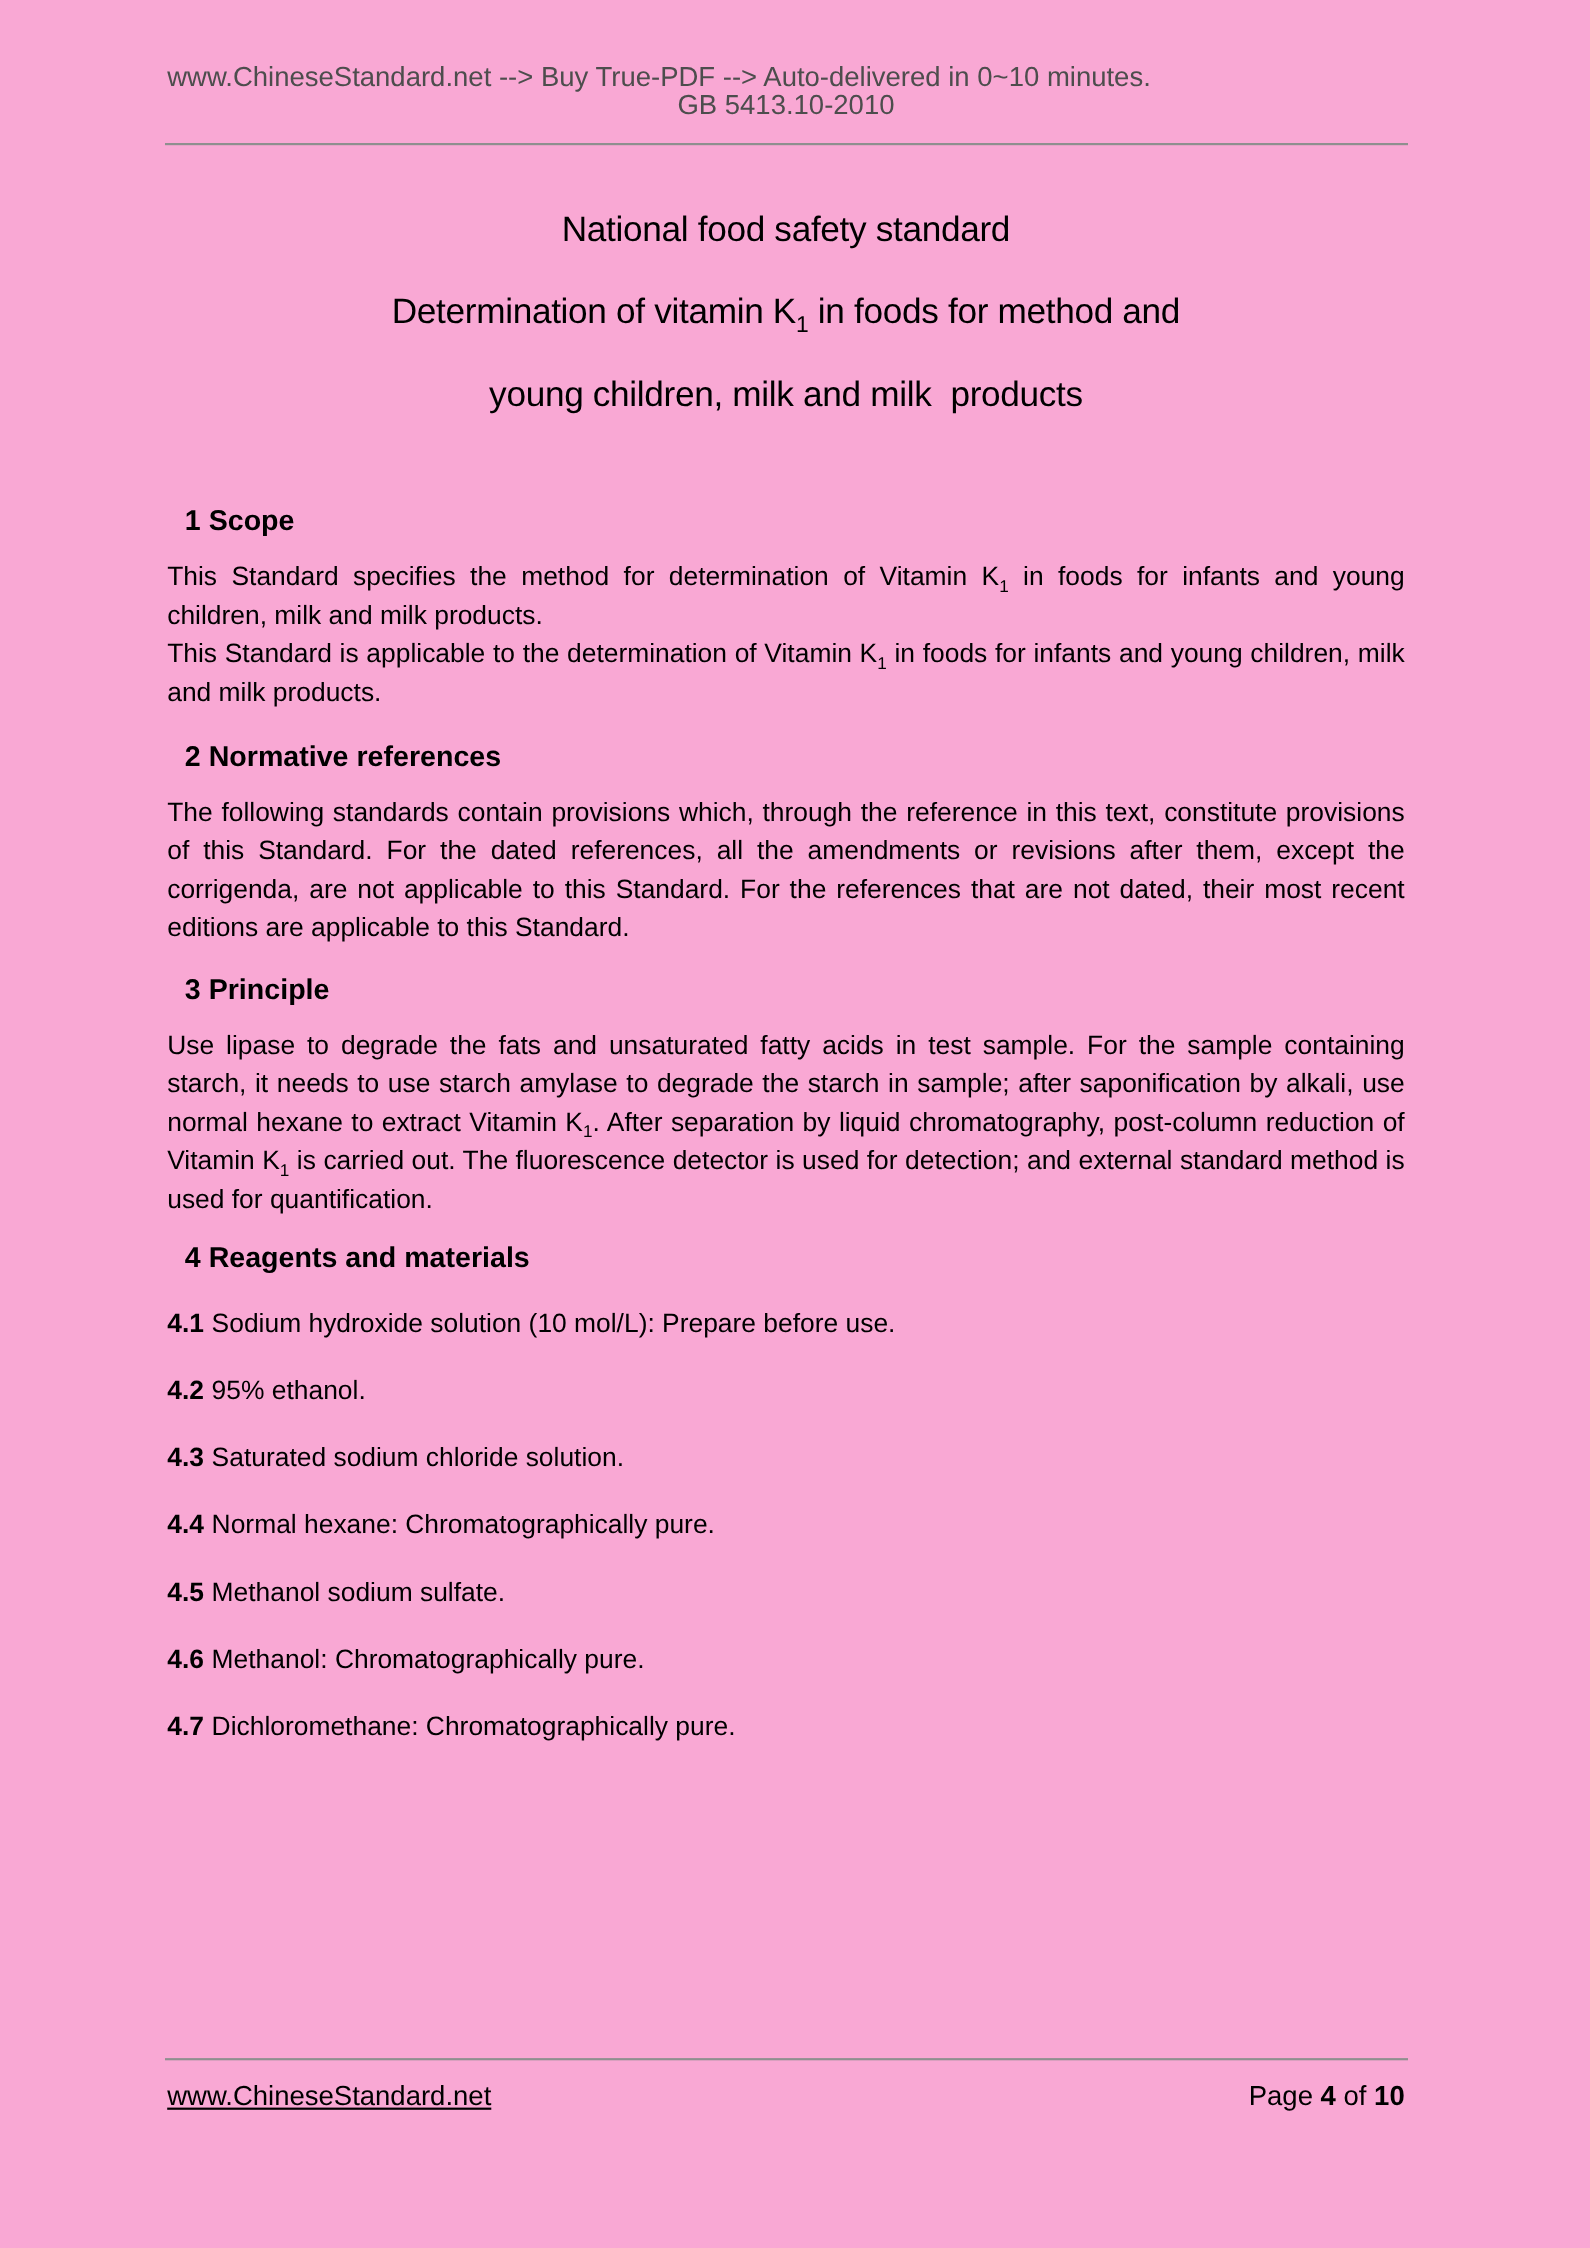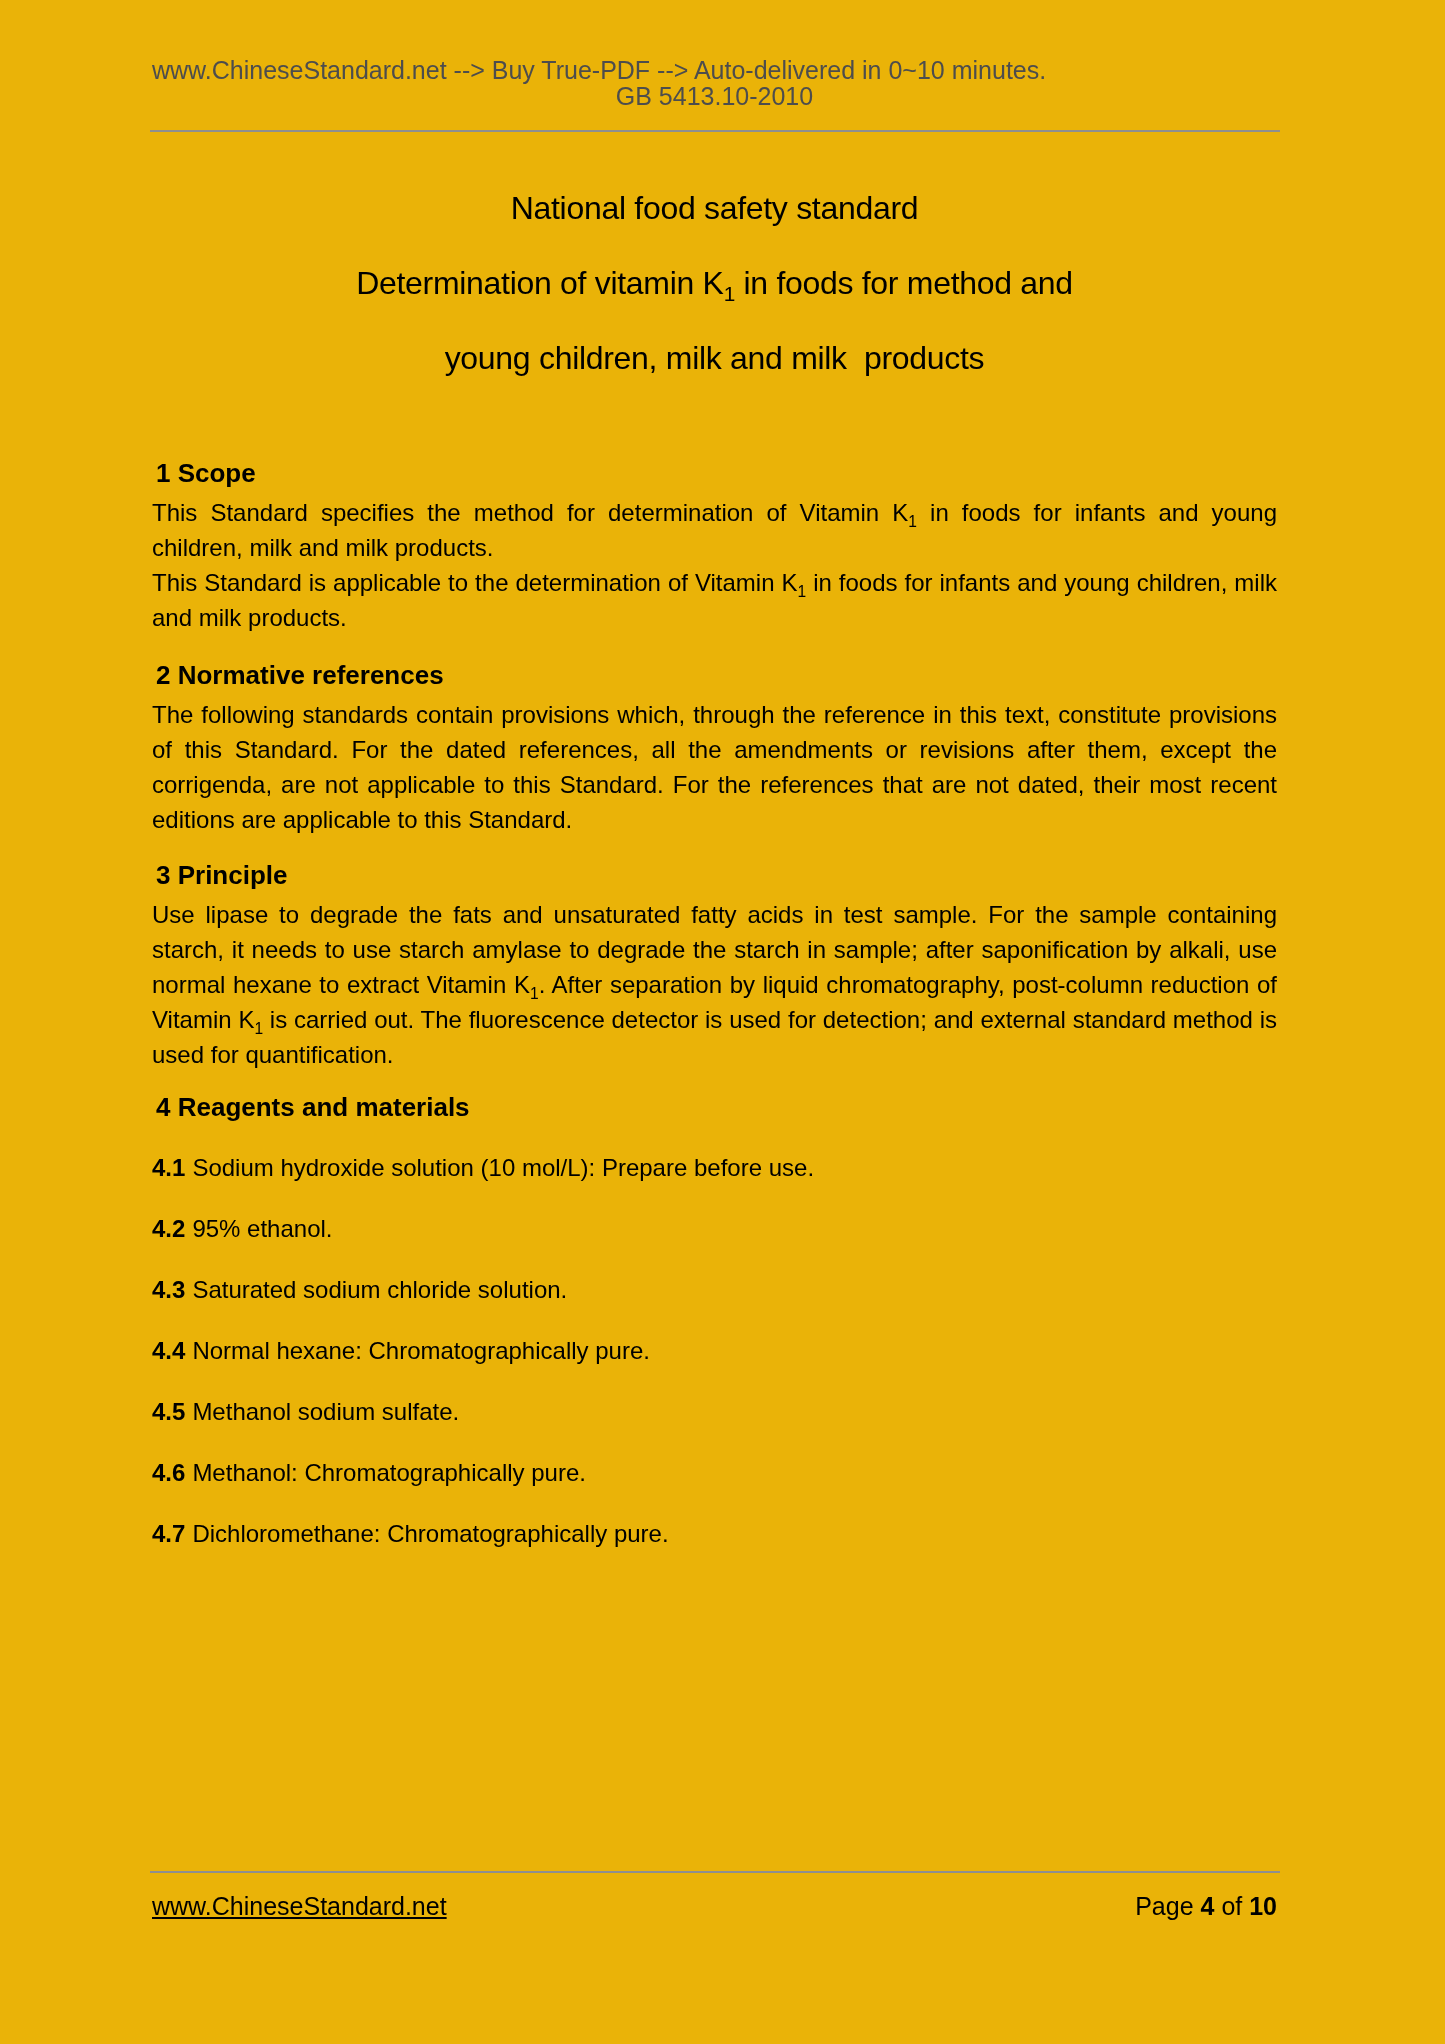--- a/index.html
+++ b/index.html
@@ -1,20 +1,20 @@
 <!DOCTYPE html>
 <html><head>
 <meta charset="utf-8">
 <style>
   html, body { margin: 0; padding: 0; background: #ffffff; }
   .page {
     position: relative;
     width: 1445px;
     height: 2044px;
-    background: #eab308;
+    background: #f9a8d4;
     font-family: "Liberation Sans", sans-serif;
     color: #000000;
     overflow: hidden;
   }
   
   .promo {
     position: absolute;
     left: 152px;
     top: 56px;
     font-size: 25px;
@@ -49,21 +49,21 @@
     line-height: 44px;
     text-align: center;
     white-space: pre-wrap;
     letter-spacing: -0.3px;
     color: #000000;
   }
   h2 {
     font-size: 26px;
     line-height: 36px;
     font-weight: bold;
-    margin: 4px;
+    margin: 16px;
     color: #000000;
   }
   p.body {
     font-size: 24px;
     line-height: 35px;
     margin: 0;
     text-align: justify;
     color: #000000;
   }
   p.item {

